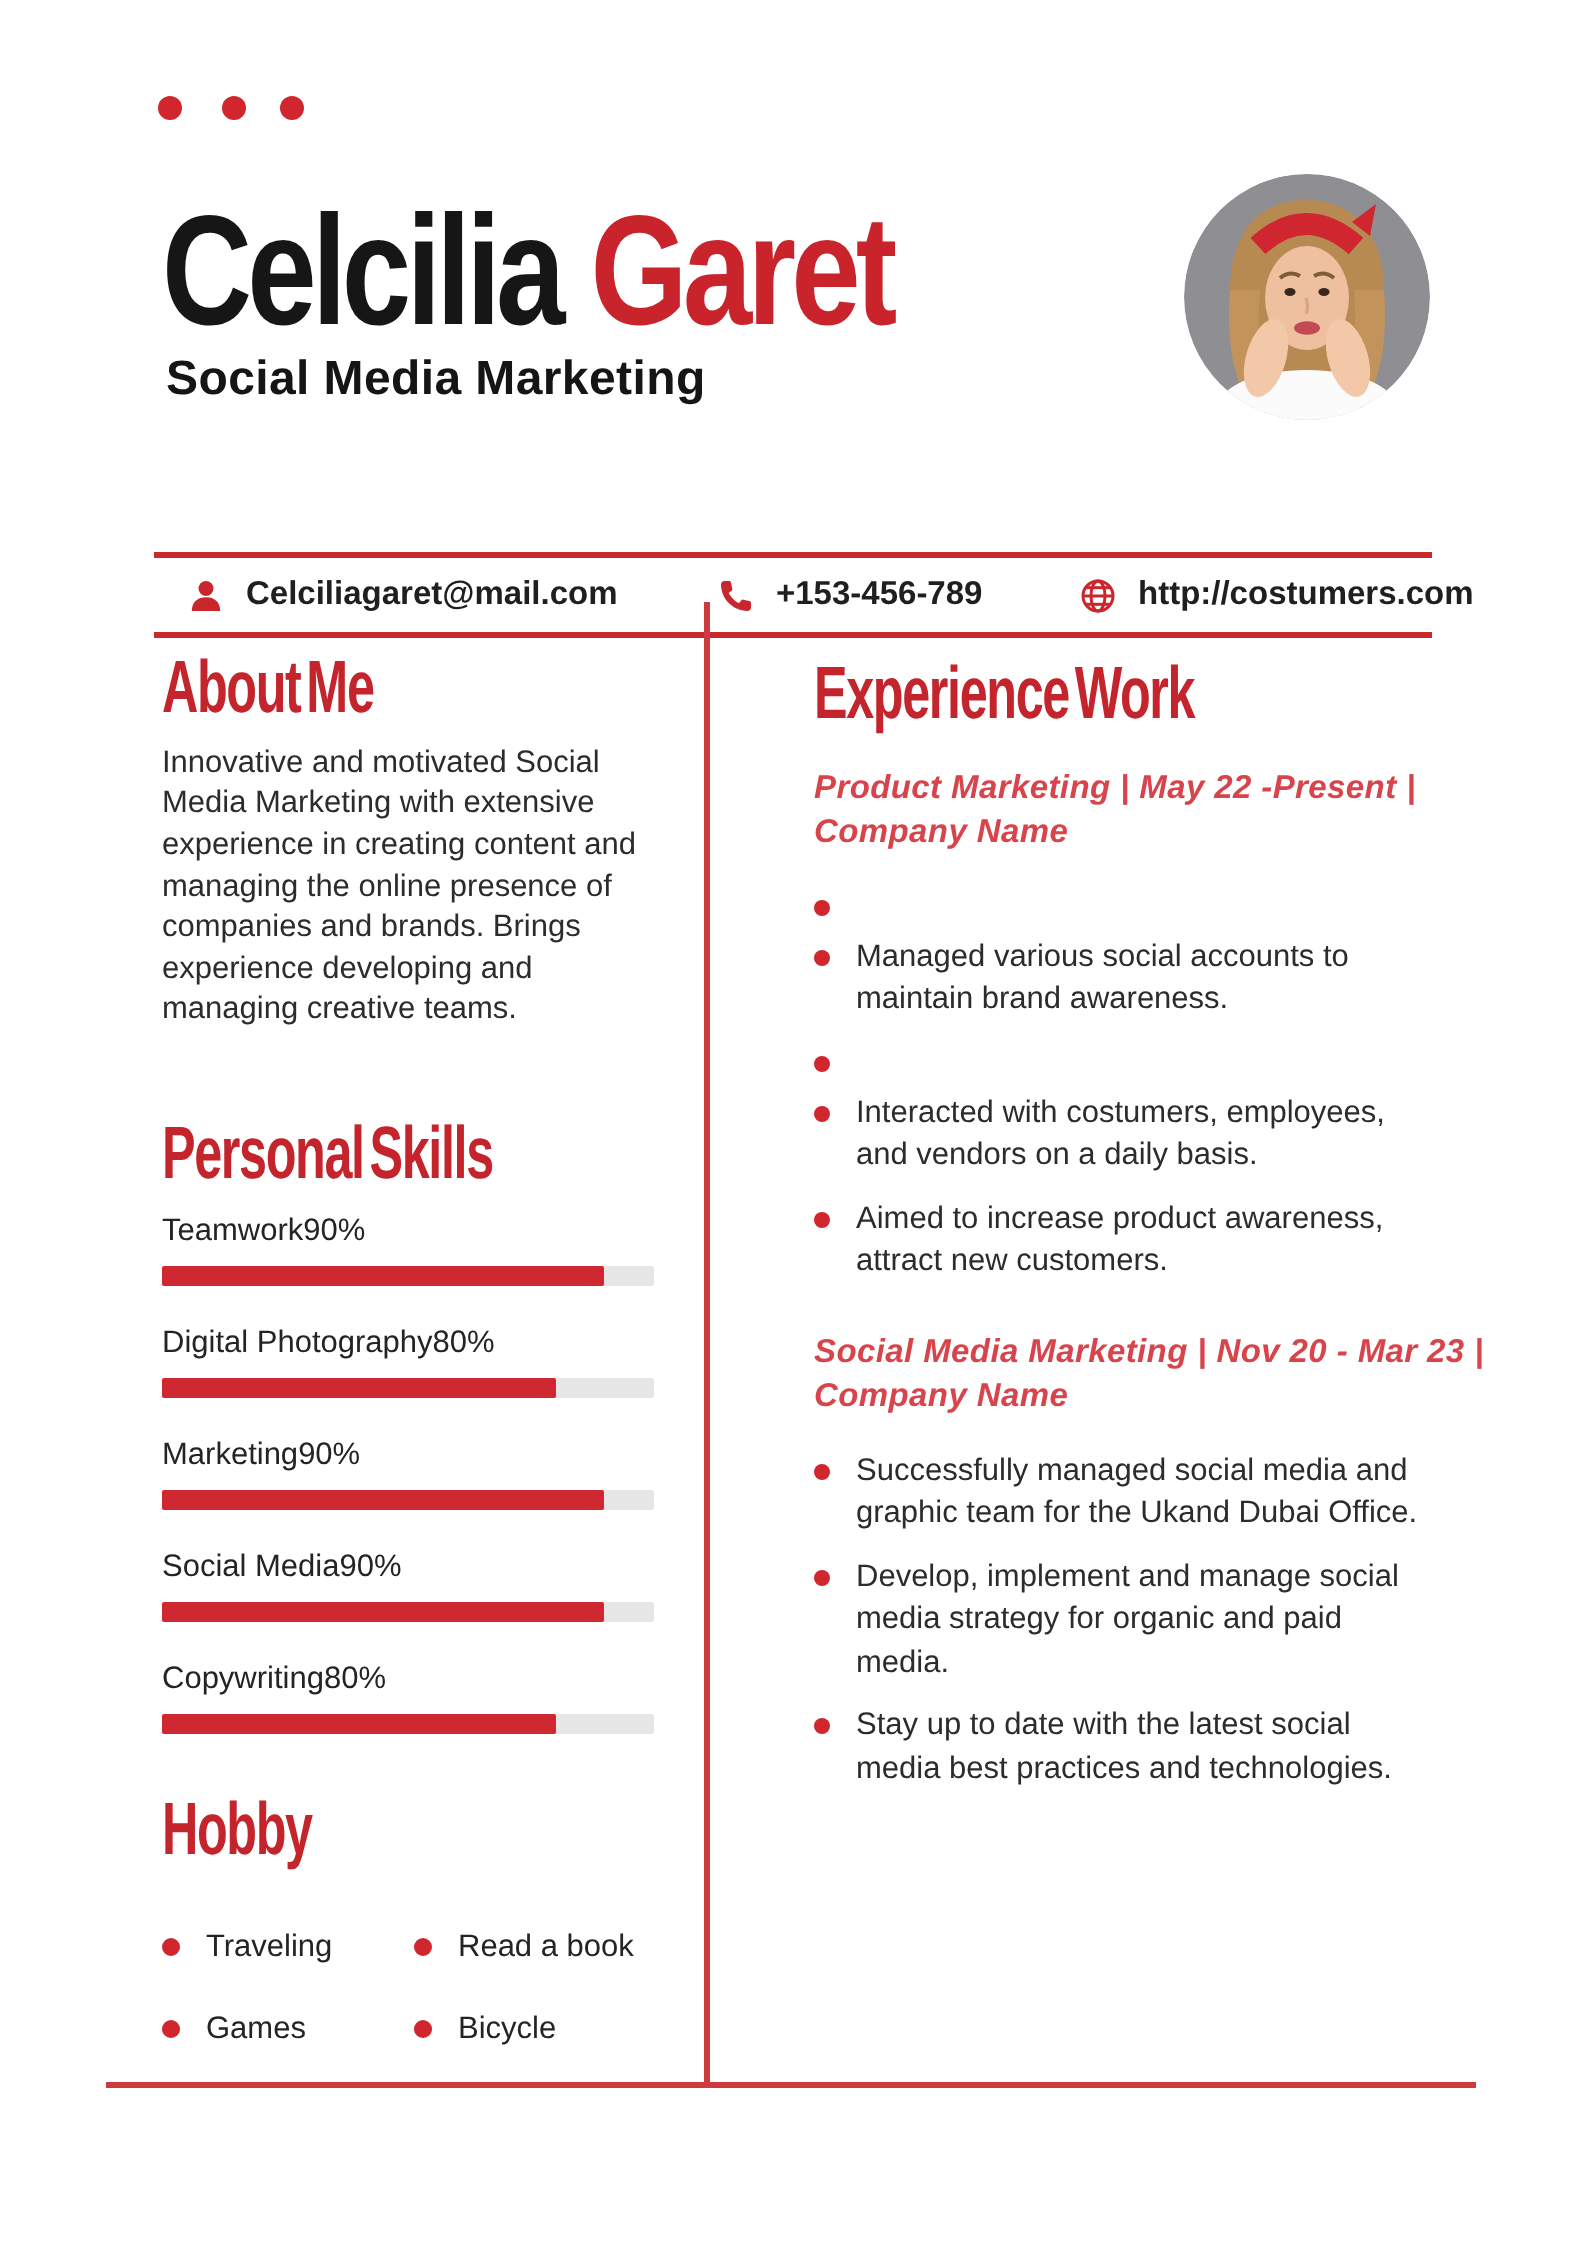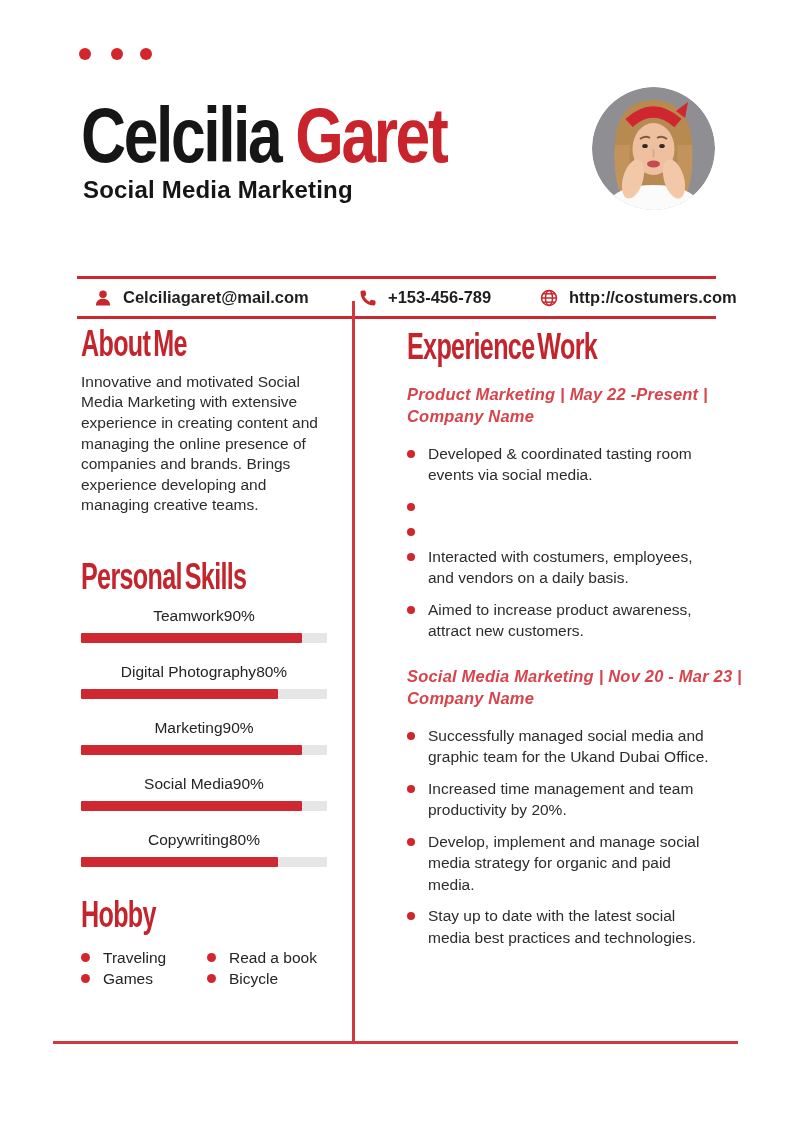--- a/index.html
+++ b/index.html
@@ -53,27 +53,27 @@
     transform:scaleX(0.68); transform-origin:left top;
   }
 
   
   .about { position:absolute; left:81px; top:325px; width:246px; }
   .about-body { margin-top:8px; width:238px; font-size:15.5px; line-height:20.6px; color:#2c2c2c; }
 
   .skills { position:absolute; left:81px; top:558px; width:246px; }
   .skills-list { margin-top:9px; }
   .skill { margin-bottom:19px; }
-  .skill-head { display:flex; justify-content:center; font-size:15.5px; line-height:20px;
+  .skill-head { display:flex; justify-content:flex-start; font-size:15.5px; line-height:20px;
     color:#242424; margin-bottom:7px; }
   .skill-track { height:10px; background:#e6e6e6; border-radius:1px; }
   .skill-fill { height:100%; background:#cf2830; border-radius:1px; }
 
   .hobby { position:absolute; left:81px; top:896px; width:250px; }
-  .hobby-grid { margin-top:12px; display:grid; grid-template-columns:126px 1fr; }
+  .hobby-grid { margin-top:28px; display:grid; grid-template-columns:126px 1fr; row-gap:20px; }
   .hobby-item { display:flex; align-items:center; gap:13px; font-size:15.5px; color:#242424; line-height:21px; }
   .rdot { width:9px; height:9px; border-radius:50%; background:#d2262e; flex:none; }
 
   
   .experience { position:absolute; left:407px; top:328px; width:330px; }
   .job-sub { margin-top:16px; width:340px; font-style:italic; font-weight:600;
     font-size:16.5px; line-height:22px; color:#d8444c; letter-spacing:0.2px; }
   .job-sub.later { margin-top:23px; }
   .bullets { margin-top:16px; }
   .bullet { display:flex; gap:13px; margin-bottom:10px; }
@@ -220,24 +220,24 @@
     </div>
 </section>
 
 <section class="experience">
   <h2 class="heading">Experience Work</h2>
   <div id="jobs">
       <div class="job-sub">Product Marketing | May 22 -Present | Company Name</div>
       <div class="bullets">
         <div class="bullet">
           <span class="rdot"></span>
-          <div class="bullet-text">Developed &amp; coordinated tasting room events via social media.</div>
-        </div>
-        <div class="bullet">
-          <span class="rdot"></span>
+        </div>
+        <div class="bullet">
+          <span class="rdot"></span>
+          <div class="bullet-text">Managed various social accounts to maintain brand awareness.</div>
         </div>
         <div class="bullet">
           <span class="rdot"></span>
         </div>
         <div class="bullet">
           <span class="rdot"></span>
           <div class="bullet-text">Interacted with costumers, employees, and vendors on a daily basis.</div>
         </div>
         <div class="bullet">
           <span class="rdot"></span>
@@ -245,24 +245,20 @@
         </div>
       </div>
       <div class="job-sub later">Social Media Marketing | Nov 20 - Mar 23 | Company Name</div>
       <div class="bullets">
         <div class="bullet">
           <span class="rdot"></span>
           <div class="bullet-text">Successfully managed social media and graphic team for the Ukand Dubai Office.</div>
         </div>
         <div class="bullet">
           <span class="rdot"></span>
-          <div class="bullet-text">Increased time management and team productivity by 20%.</div>
-        </div>
-        <div class="bullet">
-          <span class="rdot"></span>
           <div class="bullet-text">Develop, implement and manage social media strategy for organic and paid media.</div>
         </div>
         <div class="bullet">
           <span class="rdot"></span>
           <div class="bullet-text">Stay up to date with the latest social media best practices and technologies.</div>
         </div>
       </div>
     </div>
 </section>
 

